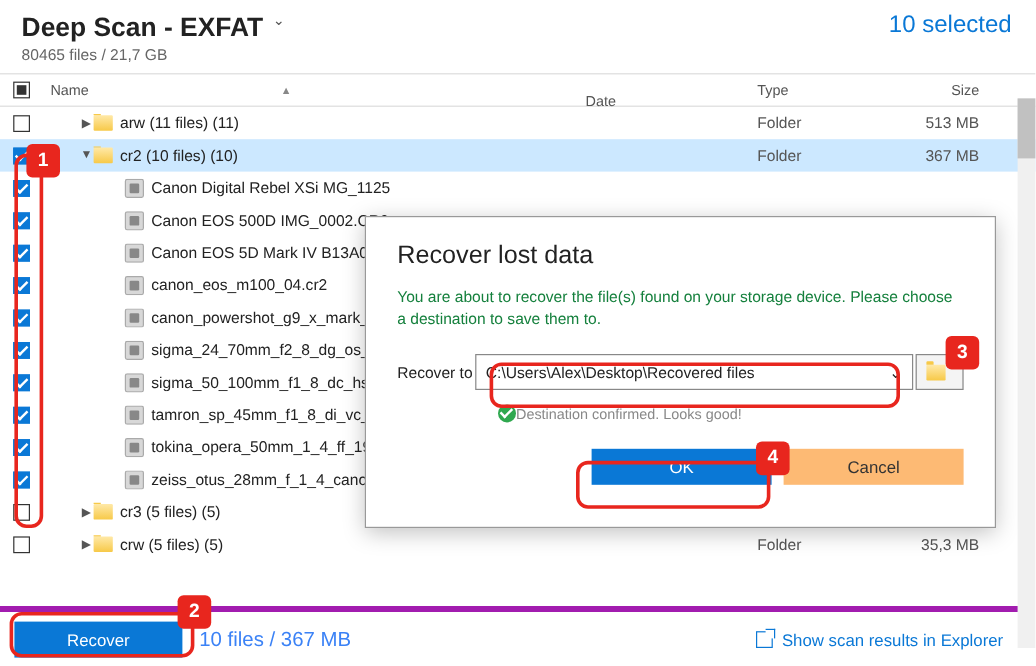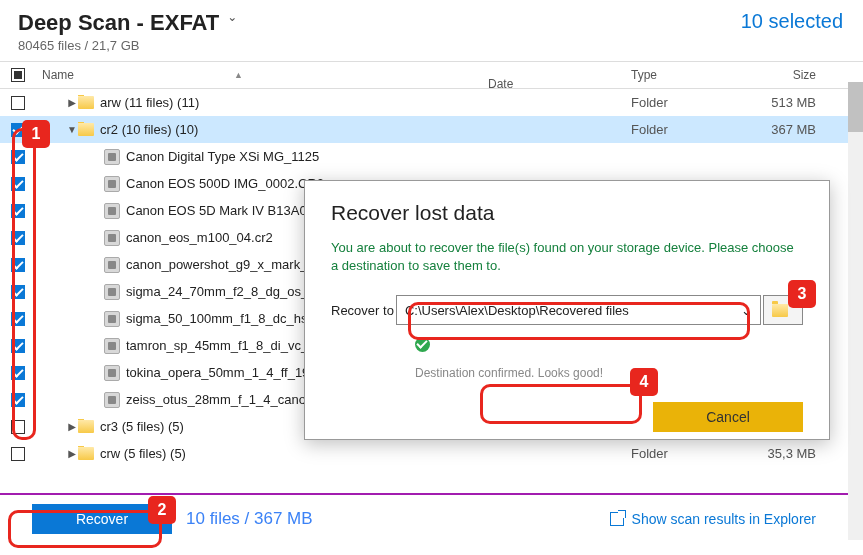--- a/index.html
+++ b/index.html
@@ -39,40 +39,40 @@
 .file-ico { width: 16px; height: 16px; background: #d8d8d8; border: 1px solid #aaa; border-radius: 2px; margin-right: 6px; position: relative; }
 .file-ico::after { content: ""; position: absolute; left: 3px; top: 3px; right: 3px; bottom: 3px; background: #888; border-radius: 1px; }
 .name-text { color: #222; font-size: 13px; white-space: nowrap; overflow: hidden; text-overflow: ellipsis; }
 .row .col-type { color: #555; }
 .row .col-size { color: #555; font-size: 13px; }
 .name-cell { display: flex; align-items: center; flex: 0 0 452px; overflow: hidden; }
 
 .annot { position: absolute; width: 28px; height: 28px; background: #e8261e; color: #fff; font-weight: 700; font-size: 16px; display: flex; align-items: center; justify-content: center; border-radius: 5px; z-index: 50; }
 .annot-ring { position: absolute; border: 3px solid #e8261e; border-radius: 10px; z-index: 40; pointer-events: none; }
 
-.footer { position: absolute; left: 0; right: 15px; bottom: 12px; height: 50px; border-top: 2px solid #a21caf; display: flex; align-items: center; padding: 0 32px; justify-content: space-between; }
+.footer { position: absolute; left: 0; right: 15px; bottom: 0; height: 50px; border-top: 5px solid #a21caf; display: flex; align-items: center; padding: 0 12px; justify-content: space-between; }
 .recover-btn { background: #0a78d6; color: #fff; border: none; width: 140px; height: 30px; font-size: 14px; cursor: pointer; }
 .footer-stats { color: #3b82f6; font-size: 17px; margin-left: 14px; }
 .explorer-link { color: #0a78d6; font-size: 14px; display: flex; align-items: center; gap: 8px; cursor: pointer; }
 .ext-ico { width: 14px; height: 14px; border: 1.5px solid #0a78d6; position: relative; }
 .ext-ico::after { content: ""; position: absolute; right: -3px; top: -3px; width: 7px; height: 7px; border-top: 1.5px solid #0a78d6; border-right: 1.5px solid #0a78d6; background: #fff; }
 
 .dialog { position: absolute; left: 304px; top: 180px; width: 526px; height: 260px; background: #fff; border: 1px solid #999; box-shadow: 0 4px 18px rgba(0,0,0,.25); padding: 20px 26px; z-index: 30; }
 .dlg-title { font-size: 21px; font-weight: 400; color: #222; margin-bottom: 14px; }
 .dlg-text { font-size: 13px; color: #15803d; line-height: 1.4; margin-bottom: 20px; }
 .dlg-row { display: flex; align-items: center; gap: 2px; }
 .dlg-label { font-size: 13px; color: #222; }
 .dlg-select { flex: 1; height: 30px; border: 1px solid #888; padding: 0 8px; display: flex; align-items: center; justify-content: space-between; font-size: 13px; color: #222; background: #fff; }
 .dlg-browse { width: 40px; height: 30px; border: 1px solid #888; background: #f4f4f4; display: flex; align-items: center; justify-content: center; }
-.dlg-confirm { display: flex; align-items: flex-start; gap: 14px; margin-top: 12px; margin-left: 84px; color: #888; font-size: 12px; flex-direction: column; }
+.dlg-confirm { display: flex; align-items: center; gap: 0; margin-top: 12px; margin-left: 84px; color: #888; font-size: 12px; }
 .green-check { width: 15px; height: 15px; border-radius: 50%; background: #2fa84f; position: relative; }
 .green-check::after { content: ""; position: absolute; left: 4px; top: 1px; width: 4px; height: 8px; border: solid #fff; border-width: 0 2px 2px 0; transform: rotate(45deg); }
 .dlg-buttons { display: flex; gap: 10px; margin-top: 22px; justify-content: flex-end; }
 .dlg-ok { width: 150px; height: 30px; background: #0a78d6; color: #fff; border: none; font-size: 14px; }
-.dlg-cancel { width: 150px; height: 30px; background: #eab308; color: #333; border: none; font-size: 14px; }
+.dlg-cancel { width: 150px; height: 30px; background: #fdba74; color: #333; border: none; font-size: 14px; }
 </style>
 </head>
 <body>
 
 <div class="header">
   <div>
     <div class="title-row">
       <span class="title">Deep Scan - EXFAT</span>
       <span class="chev">⌄</span>
     </div>
@@ -124,21 +124,21 @@
       <div class="col-size">367 MB</div>
     </div>
     <div class="row">
       <div class="col-check">
         <span class="check on"></span>
       </div>
       <div class="name-cell">
         <span class="indent2"></span>
         <span style="width: 12px; display: inline-block;"></span>
         <span class="file-ico"></span>
-        <span class="name-text">Canon Digital Type XSi MG_1125</span>
+        <span class="name-text">Canon Digital Rebel XSi MG_1125</span>
       </div>
       <div class="col-date"></div>
       <div class="col-type"></div>
       <div class="col-size"></div>
     </div>
     <div class="row">
       <div class="col-check">
         <span class="check on"></span>
       </div>
       <div class="name-cell">
@@ -318,20 +318,21 @@
     </div>
     <div class="dlg-browse">
       <span class="folder-ico"></span>
     </div>
   </div>
   <div class="dlg-confirm">
     <span class="green-check"></span>
     <span>Destination confirmed. Looks good!</span>
   </div>
   <div class="dlg-buttons">
+    <button class="dlg-ok">OK</button>
     <button class="dlg-cancel">Cancel</button>
   </div>
 </div>
 
 <div class="annot-ring" style="left:12px; top:128px; width:24px; height:312px;"></div>
 <div class="annot" style="left:22px; top:120px;">1</div>
 
 <div class="annot-ring" style="left:8px; top:510px; width:154px; height:38px;"></div>
 <div class="annot" style="left:148px; top:496px;">2</div>
 

